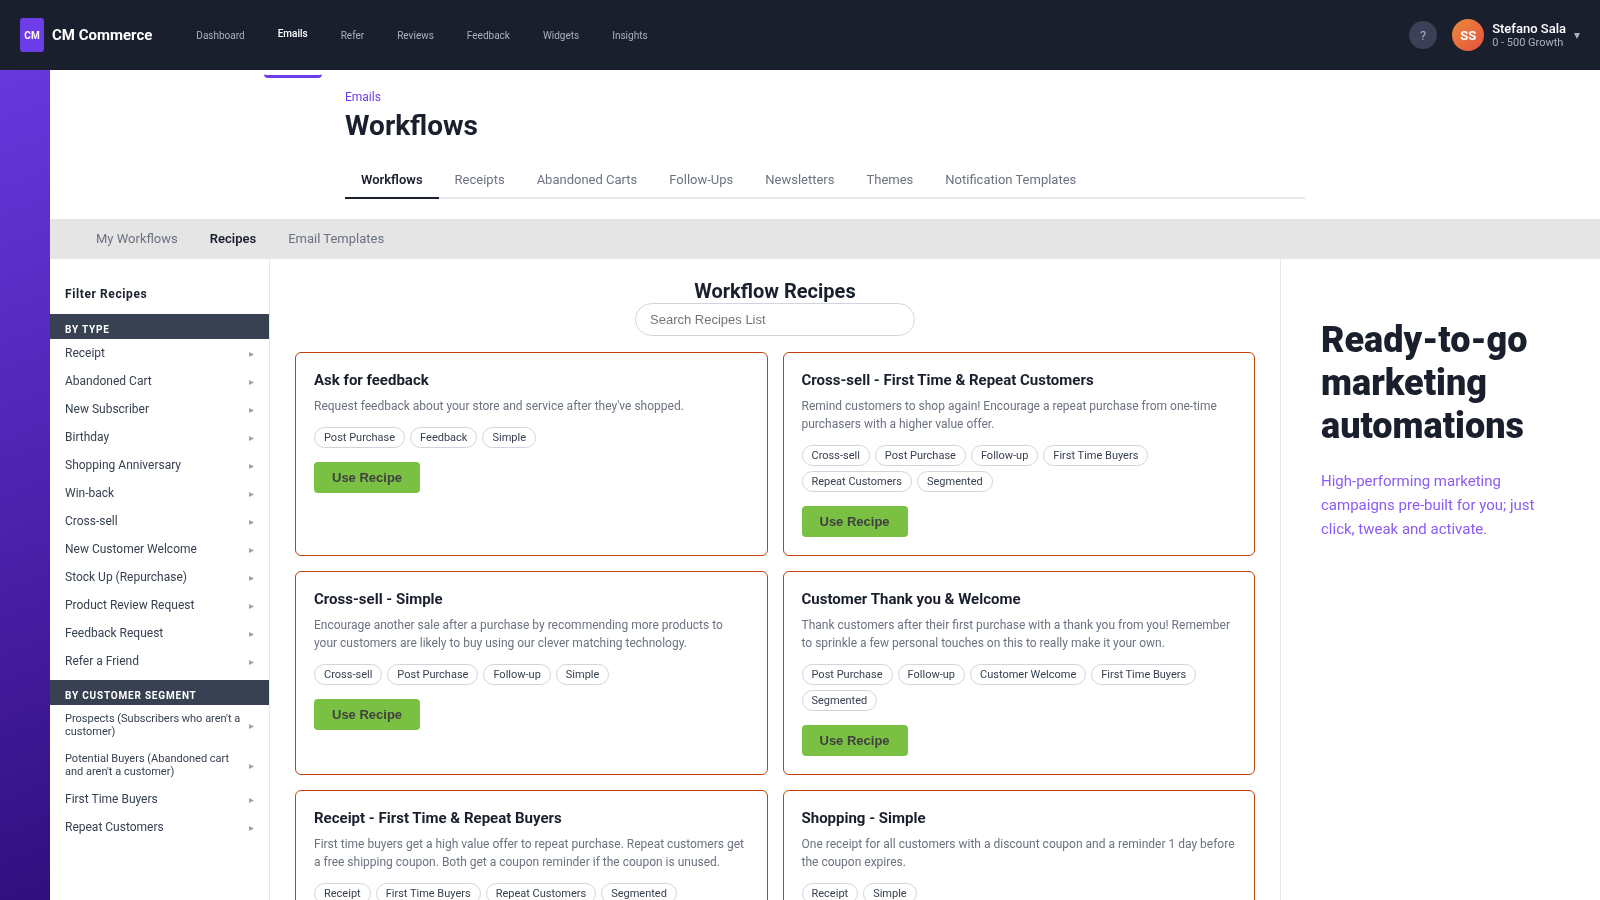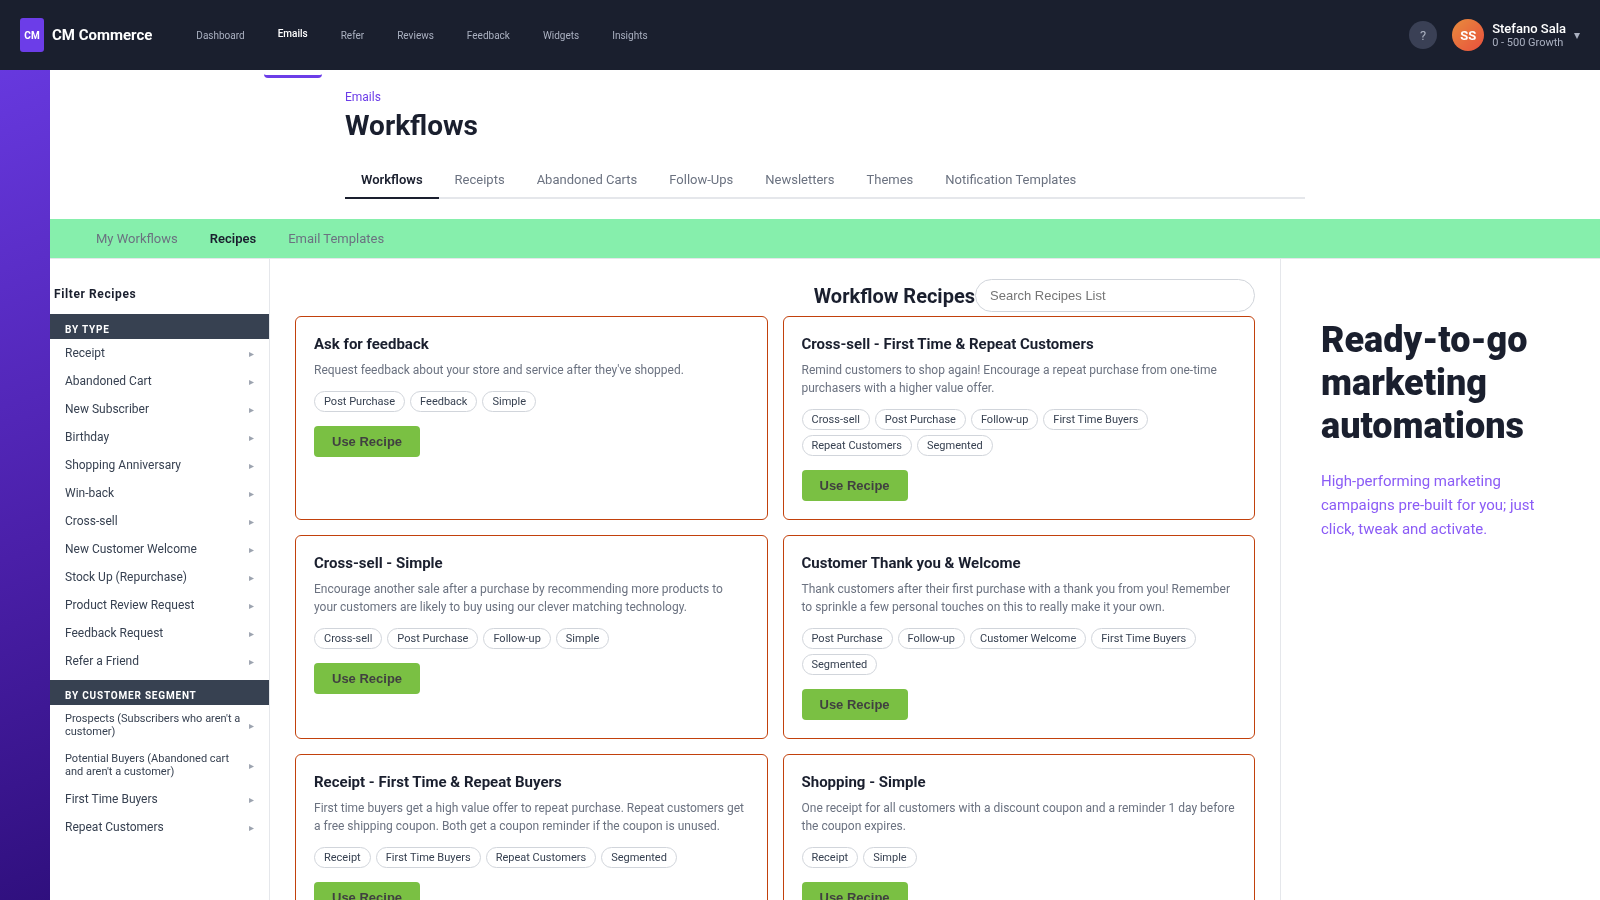--- a/index.html
+++ b/index.html
@@ -152,21 +152,21 @@
       font-size: 13px;
       color: #6b7280;
       cursor: pointer;
       border-bottom: 2px solid transparent;
       margin-bottom: -2px;
     }
     .sub-nav-link.active { color: #1a1f2e; font-weight: 600; border-bottom: 2px solid #1a1f2e; }
 
     
     .secondary-nav {
-      background: #86efac;
+      background: #e5e5e5;
       padding: 0 30px;
       display: flex;
       gap: 0;
       border-bottom: 1px solid #e5e7eb;
     }
     .secondary-nav-link {
       padding: 12px 16px;
       font-size: 13px;
       color: #6b7280;
       cursor: pointer;
@@ -177,21 +177,21 @@
     .sidebar {
       width: 220px;
       min-width: 220px;
       padding: 20px 0;
       border-right: 1px solid #e5e7eb;
     }
     .sidebar-title {
       font-size: 12px;
       font-weight: 700;
       color: #1a1f2e;
-      padding: 8px 4px;
+      padding: 8px 15px;
       letter-spacing: 0.05em;
     }
     .sidebar-section-header {
       font-size: 10px;
       font-weight: 700;
       color: #6b7280;
       padding: 10px 15px 4px;
       letter-spacing: 0.08em;
       text-transform: uppercase;
       background: #374151;
@@ -214,21 +214,22 @@
 
     
     .recipe-area {
       flex: 1;
       padding: 20px 25px;
     }
     .recipe-header {
       display: flex;
       justify-content: flex-end;
       align-items: center;
-      margin-bottom: 4px;
+      margin-bottom: 16px;
+      flex-direction: column;
     }
     .recipe-title {
       font-size: 20px;
       font-weight: 700;
       color: #1a1f2e;
     }
     .search-box {
       width: 280px;
       padding: 8px 14px;
       border: 1px solid #d1d5db;

